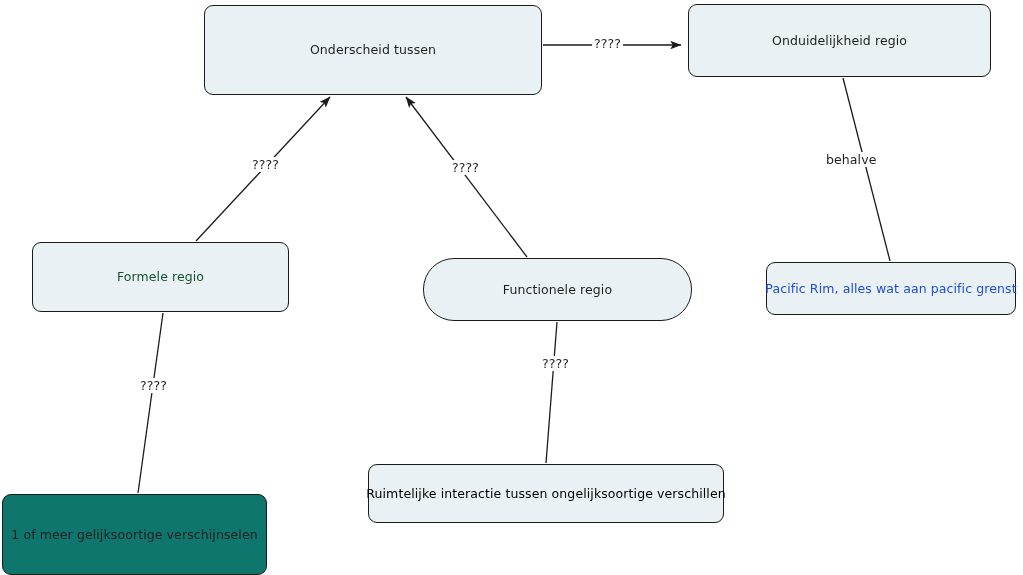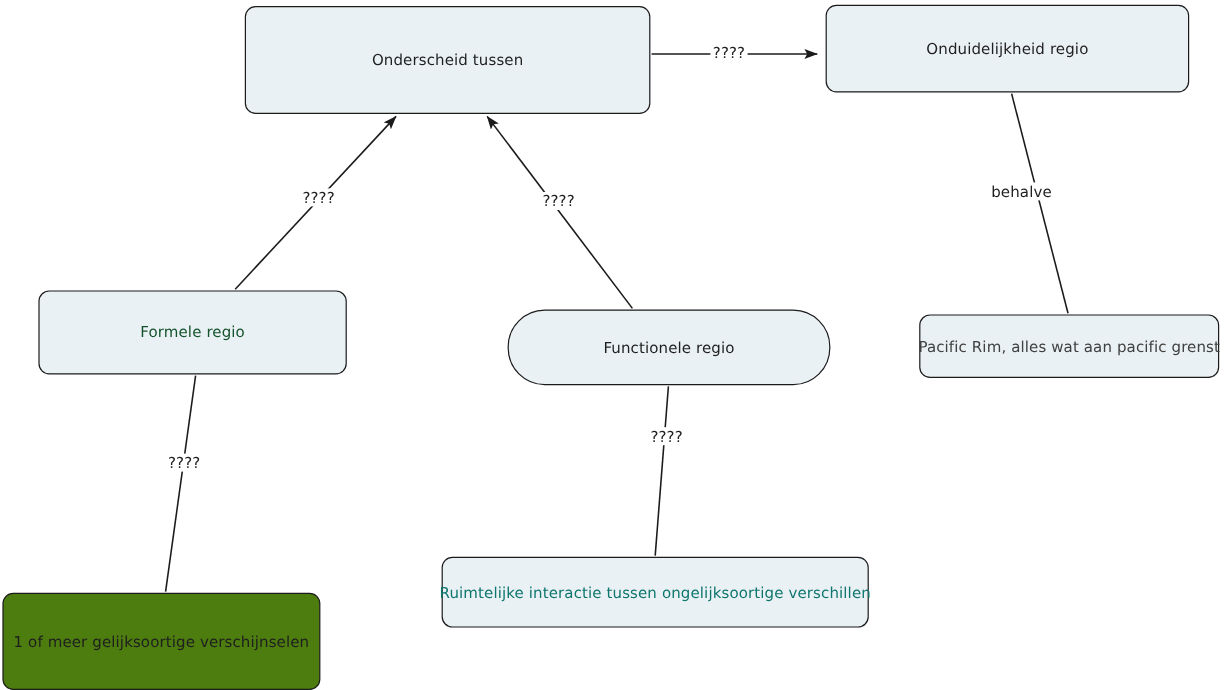--- a/index.html
+++ b/index.html
@@ -81,27 +81,27 @@
       <div class="node" style="left: 688px; top: 4px; width: 303px; height: 73px; background: rgb(234, 241, 244); border-color: rgb(27, 27, 27);">
         <span class="node-label" style="color: rgb(31, 31, 31);">Onduidelijkheid regio</span>
       </div>
       <div class="node" style="left: 32px; top: 242px; width: 257px; height: 70px; background: rgb(234, 241, 244); border-color: rgb(27, 27, 27);">
         <span class="node-label" style="color: #14532d;">Formele regio</span>
       </div>
       <div class="node" style="left: 423px; top: 258px; width: 269px; height: 63px; background: rgb(234, 241, 244); border-color: rgb(27, 27, 27); border-radius: 31px;">
         <span class="node-label" style="color: rgb(31, 31, 31);">Functionele regio</span>
       </div>
       <div class="node" style="left: 766px; top: 262px; width: 250px; height: 53px; background: rgb(234, 241, 244); border-color: rgb(27, 27, 27);">
-        <span class="node-label" style="color: #404040;">Pacific Rim, alles wat aan pacific grenst</span>
+        <span class="node-label" style="color: #1d4ed8;">Pacific Rim, alles wat aan pacific grenst</span>
       </div>
-      <div class="node" style="left: 2px; top: 494px; width: 265px; height: 81px; background: #4d7c0f; border-color: rgb(27, 27, 27);">
+      <div class="node" style="left: 2px; top: 494px; width: 265px; height: 81px; background: #0f766e; border-color: rgb(27, 27, 27);">
         <span class="node-label" style="color: rgb(31, 31, 31);">1 of meer gelijksoortige verschijnselen</span>
       </div>
       <div class="node" style="left: 368px; top: 464px; width: 356px; height: 59px; background: rgb(234, 241, 244); border-color: rgb(27, 27, 27);">
-        <span class="node-label" style="color: #0f766e;">Ruimtelijke interactie tussen ongelijksoortige verschillen</span>
+        <span class="node-label" style="color: #000000;">Ruimtelijke interactie tussen ongelijksoortige verschillen</span>
       </div>
     </div>
   <div id="edge-labels">
       <div class="edge-label" style="left: 592px; top: 36px; color: rgb(31, 31, 31);">????</div>
       <div class="edge-label" style="left: 250px; top: 157px; color: rgb(31, 31, 31);">????</div>
       <div class="edge-label" style="left: 450px; top: 160px; color: rgb(31, 31, 31);">????</div>
       <div class="edge-label" style="left: 824px; top: 152px; color: rgb(31, 31, 31);">behalve</div>
       <div class="edge-label" style="left: 138px; top: 378px; color: rgb(31, 31, 31);">????</div>
       <div class="edge-label" style="left: 540px; top: 356px; color: rgb(31, 31, 31);">????</div>
     </div>

